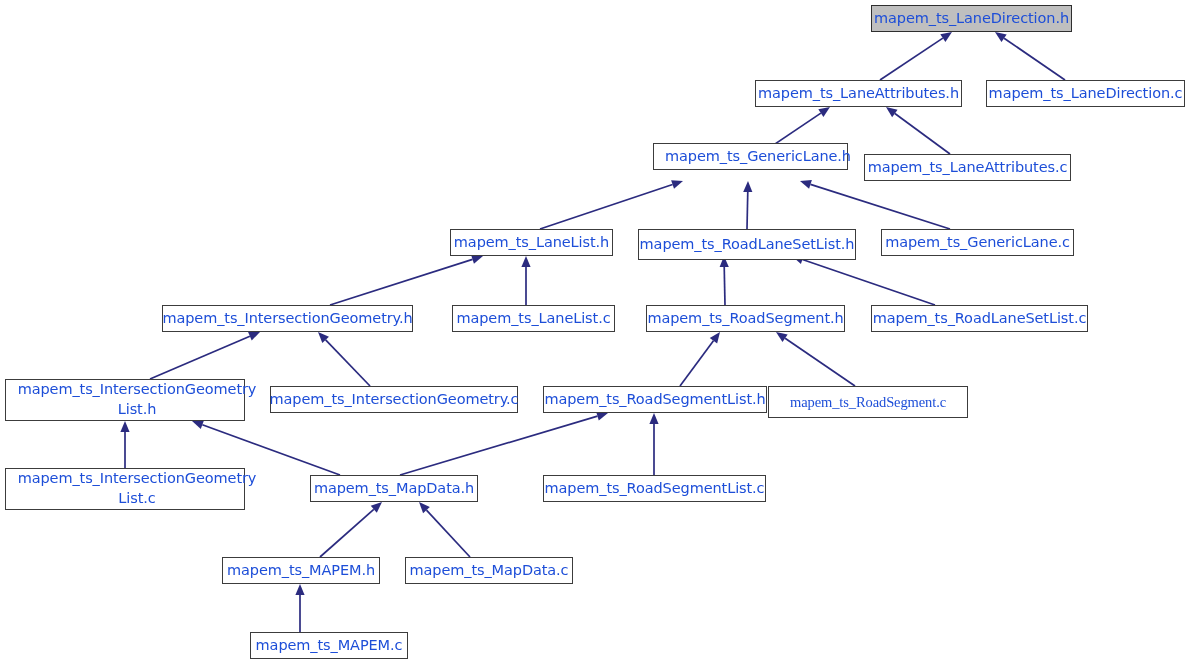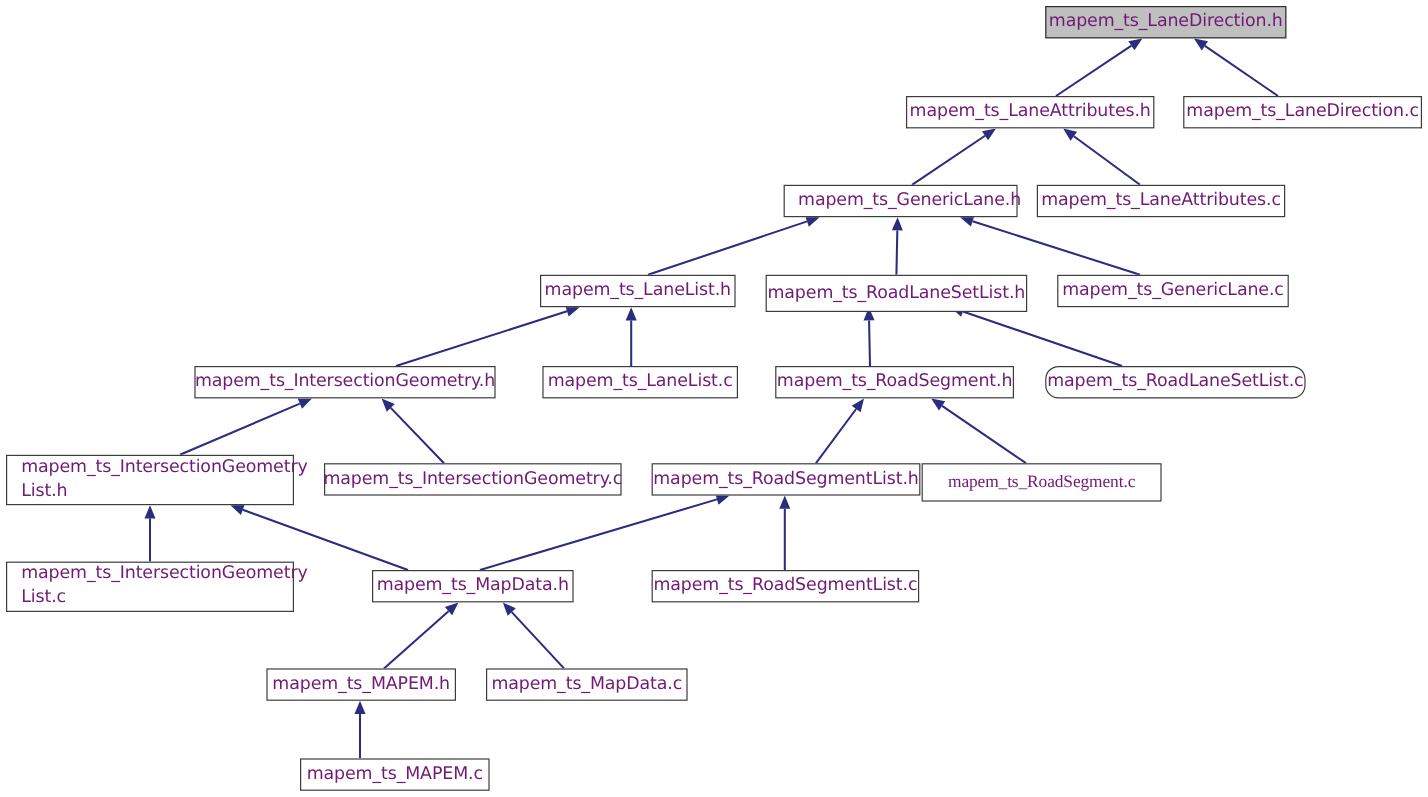--- a/index.html
+++ b/index.html
@@ -35,24 +35,25 @@
   }
   .edge-arrow {
     fill: #2b2b7f;
     stroke: none;
   }
   .node {
     position: absolute;
     box-sizing: border-box;
     border: 1.4px solid #3c3c3c;
     background: #ffffff;
-    color: #701a75;
+    color: #1d4ed8;
     display: flex;
     align-items: center;
     justify-content: center;
+    text-align: center;
     font-size: 14.5px;
     line-height: 1.25;
     letter-spacing: -0.1px;
     white-space: pre-line;
     cursor: pointer;
     z-index: 2;
   }
   .node.highlight {
     background: #bfbfbf;
     border-color: #2e2e2e;
@@ -109,29 +110,29 @@
       <polygon class="edge-arrow" points="382,502 376.82380613124343,512.7409039206692 370.7185518245049,505.85861724761855"></polygon>
       <line class="edge-line" x1="470" y1="557" x2="426.4793351997498" y2="510.06594972522043"></line>
       <polygon class="edge-arrow" points="419,502 429.8523687212056,506.9382277325978 423.106301678294,513.1936717178431"></polygon>
       <line class="edge-line" x1="300" y1="632" x2="300" y2="595"></line>
       <polygon class="edge-arrow" points="300,584 304.6,595 295.4,595"></polygon>
     </svg>
   <div id="node-layer">
       <div class="node highlight" style="left: 871px; top: 5px; width: 201px; height: 27px;">mapem_ts_LaneDirection.h</div>
       <div class="node" style="left: 755px; top: 80px; width: 207px; height: 27px;">mapem_ts_LaneAttributes.h</div>
       <div class="node" style="left: 986px; top: 80px; width: 199px; height: 27px;">mapem_ts_LaneDirection.c</div>
-      <div class="node" style="left: 653px; top: 154px; width: 195px; height: 27px; padding-left: 15px;">mapem_ts_GenericLane.h</div>
+      <div class="node" style="left: 653px; top: 143px; width: 195px; height: 27px; padding-left: 15px;">mapem_ts_GenericLane.h</div>
       <div class="node" style="left: 864px; top: 154px; width: 207px; height: 27px;">mapem_ts_LaneAttributes.c</div>
       <div class="node" style="left: 450px; top: 229px; width: 163px; height: 27px;">mapem_ts_LaneList.h</div>
       <div class="node" style="left: 638px; top: 229px; width: 218px; height: 31px;">mapem_ts_RoadLaneSetList.h</div>
       <div class="node" style="left: 881px; top: 229px; width: 193px; height: 27px;">mapem_ts_GenericLane.c</div>
       <div class="node" style="left: 162px; top: 305px; width: 251px; height: 27px;">mapem_ts_IntersectionGeometry.h</div>
       <div class="node" style="left: 452px; top: 305px; width: 163px; height: 27px;">mapem_ts_LaneList.c</div>
       <div class="node" style="left: 646px; top: 305px; width: 199px; height: 27px;">mapem_ts_RoadSegment.h</div>
-      <div class="node" style="left: 871px; top: 305px; width: 217px; height: 27px; border-radius: 11px;">mapem_ts_RoadLaneSetList.c</div>
+      <div class="node" style="left: 871px; top: 305px; width: 217px; height: 27px;">mapem_ts_RoadLaneSetList.c</div>
       <div class="node two-line" style="left: 5px; top: 379px; width: 240px; height: 42px;">mapem_ts_IntersectionGeometry
 List.h</div>
       <div class="node" style="left: 270px; top: 386px; width: 248px; height: 27px;">mapem_ts_IntersectionGeometry.c</div>
       <div class="node" style="left: 543px; top: 386px; width: 224px; height: 27px;">mapem_ts_RoadSegmentList.h</div>
       <div class="node" style="left: 768px; top: 386px; width: 200px; height: 32px; font-family: Liberation Serif, serif;">mapem_ts_RoadSegment.c</div>
       <div class="node two-line" style="left: 5px; top: 468px; width: 240px; height: 42px;">mapem_ts_IntersectionGeometry
 List.c</div>
       <div class="node" style="left: 310px; top: 475px; width: 168px; height: 27px;">mapem_ts_MapData.h</div>
       <div class="node" style="left: 543px; top: 475px; width: 223px; height: 27px;">mapem_ts_RoadSegmentList.c</div>
       <div class="node" style="left: 222px; top: 557px; width: 158px; height: 27px;">mapem_ts_MAPEM.h</div>

